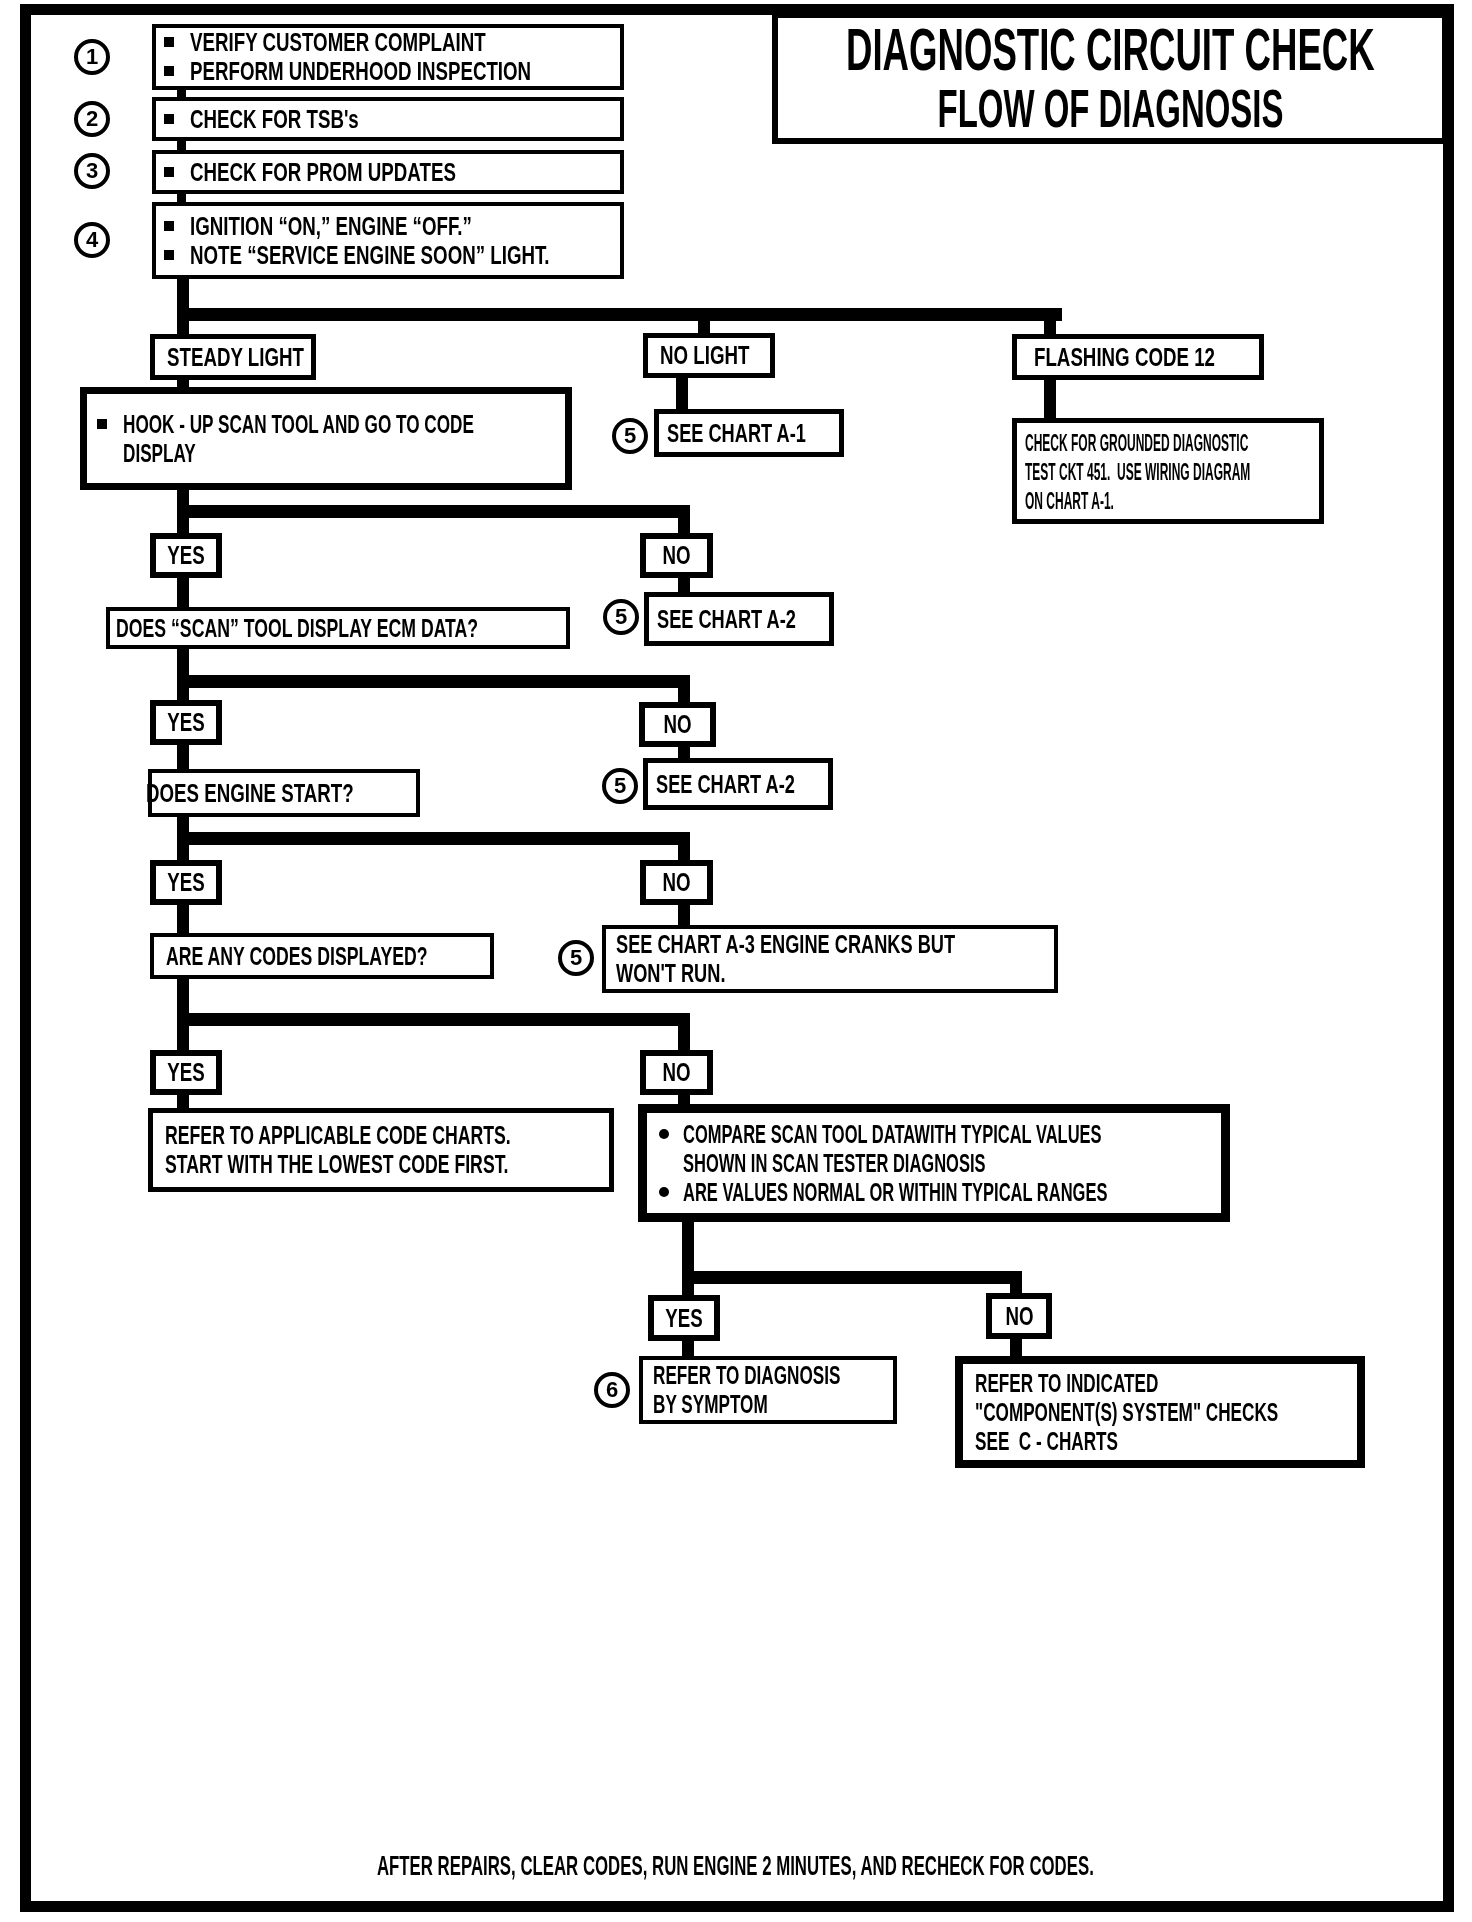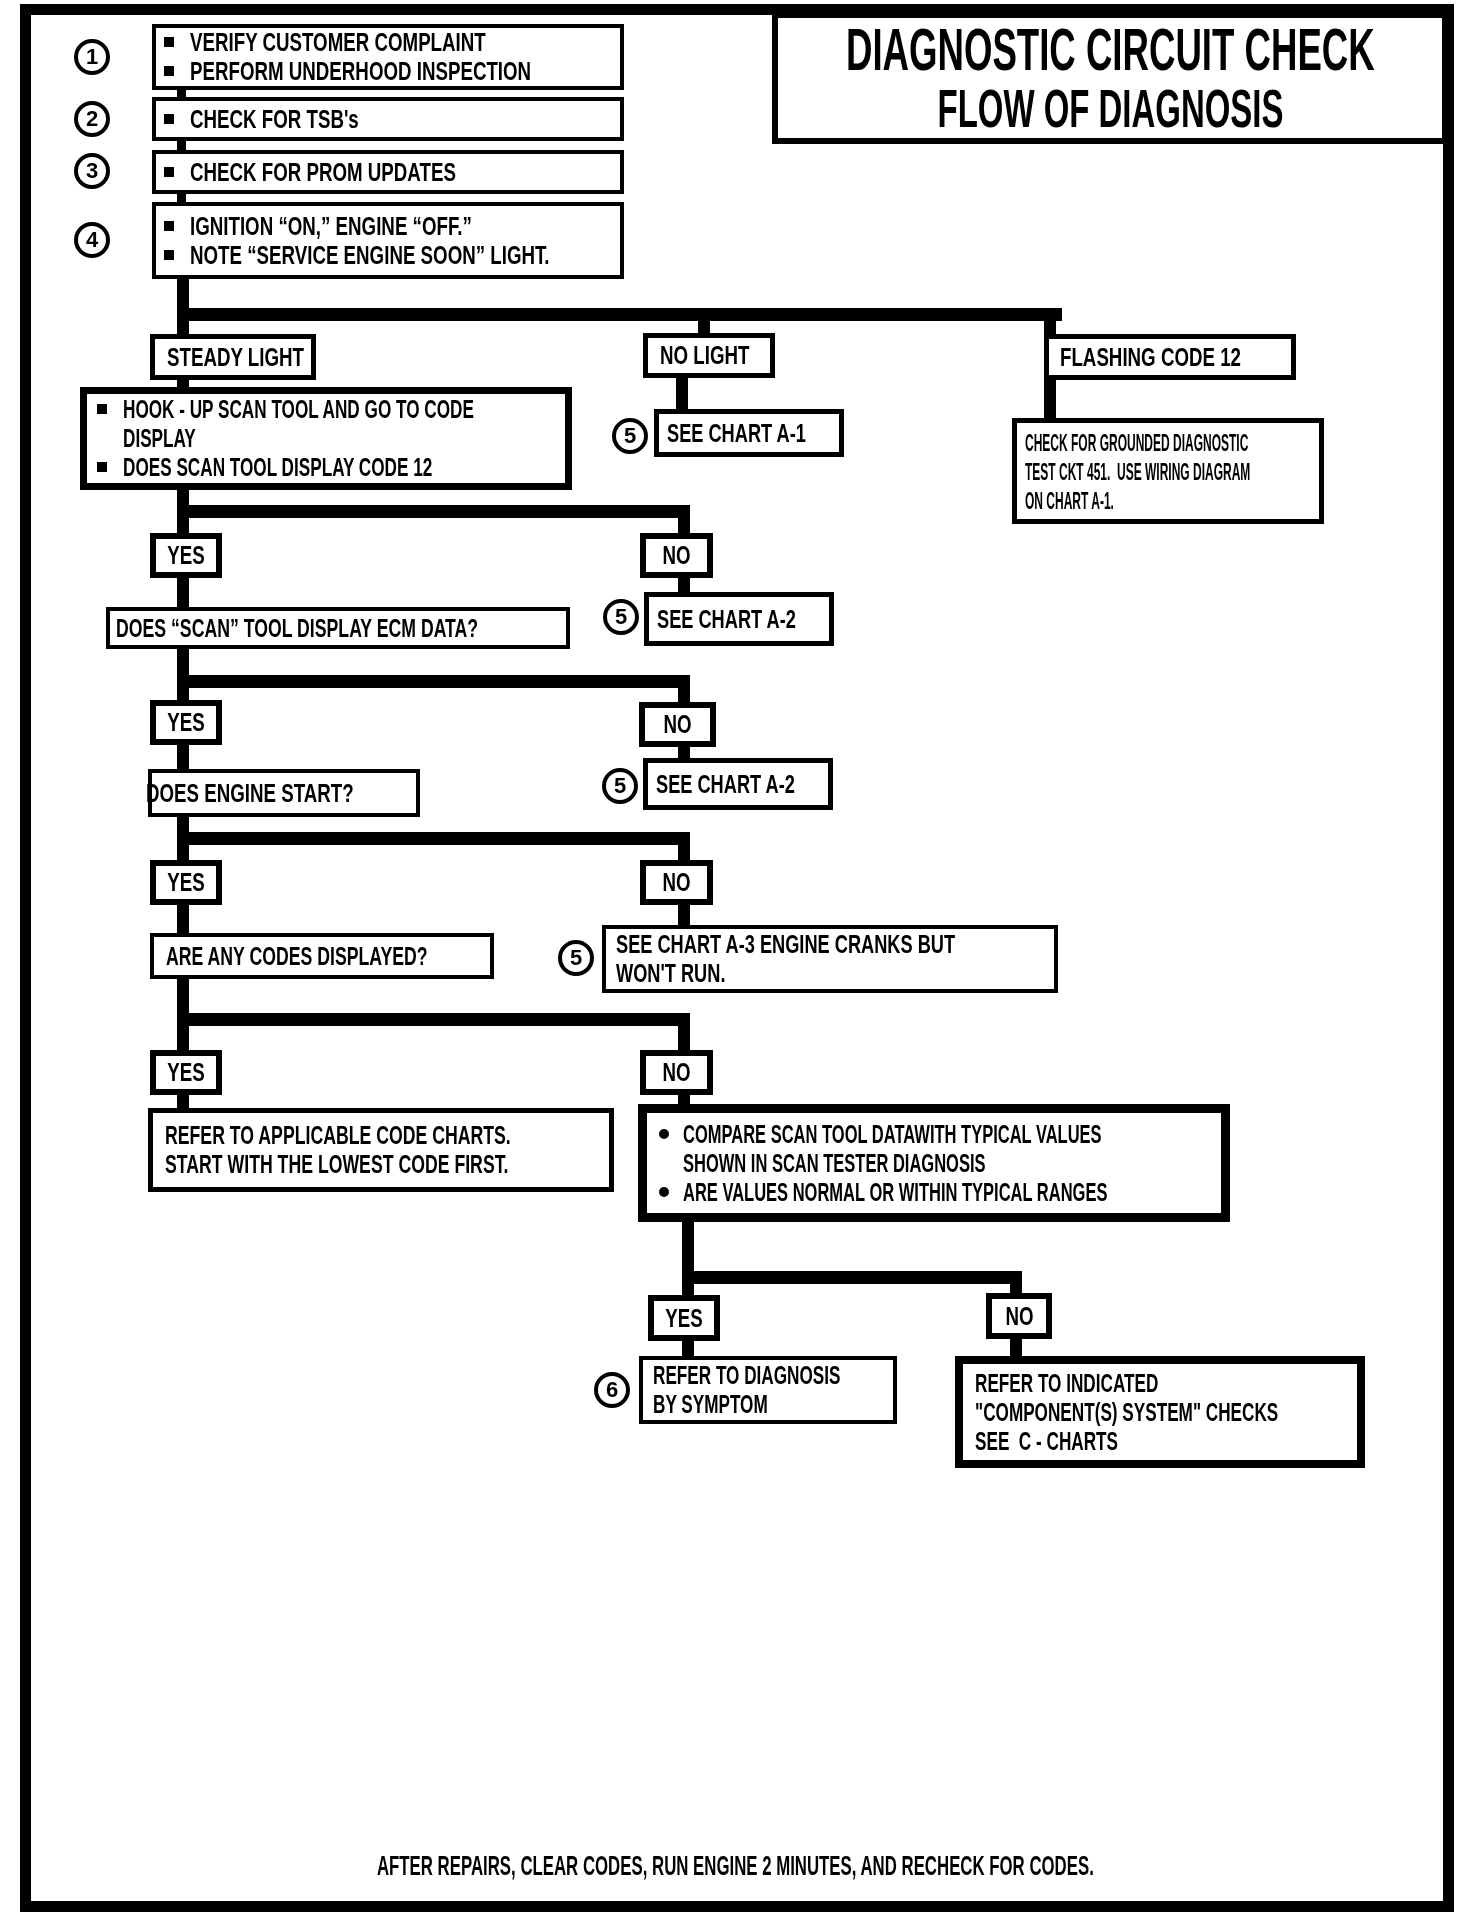--- a/index.html
+++ b/index.html
@@ -93,37 +93,33 @@
   <div class="ln" style="left:177px;top:321px;width:12px;height:13px;"></div>
   <div class="ln" style="left:698px;top:321px;width:12px;height:12px;"></div>
   <div class="ln" style="left:1044px;top:321px;width:12px;height:13px;"></div>
 
   <div class="bx" style="left:150px;top:334px;width:166px;height:46px;padding-left:12px;">
     <span class="t cond">STEADY LIGHT</span>
     </div>
   <div class="bx" style="left:643px;top:333px;width:132px;height:45px;padding-left:12px;">
     <span class="t cond">NO LIGHT</span>
     </div>
-  <div class="bx" style="left:1012px;top:334px;width:252px;height:46px;padding-left:11px;margin-left:32px;">
+  <div class="bx" style="left:1012px;top:334px;width:252px;height:46px;padding-left:17px;">
     <span class="t cond">FLASHING CODE 12</span>
     </div>
 
   <div class="ln" style="left:177px;top:380px;width:12px;height:7px;"></div>
   <div class="ln" style="left:676px;top:378px;width:12px;height:31px;"></div>
   <div class="ln" style="left:1044px;top:380px;width:12px;height:38px;"></div>
 
   <div class="bx b7 col" style="left:80px;top:387px;width:492px;height:103px;padding:4px 10px;">
     <div class="brow t">
         <span class="bsq"></span>
         <span class="cond sx66">HOOK - UP SCAN TOOL AND GO TO CODE
 DISPLAY</span>
-      </div>
-    <div class="brow t">
-        <span class="bsq"></span>
-        <span class="cond sx66">DOES SCAN TOOL DISPLAY CODE 12</span>
       </div>
   </div>
 
   <div class="cir" style="left:612px;top:418px;">5</div>
   <div class="bx" style="left:654px;top:409px;width:190px;height:48px;padding-left:8px;">
     <span class="t cond sx70">SEE CHART A-1</span>
     </div>
 
   <div class="bx" style="left:1012px;top:418px;width:312px;height:106px;padding:6px 8px;">
     <span class="t cond sx50" style="font-size:24px;">CHECK FOR GROUNDED DIAGNOSTIC

